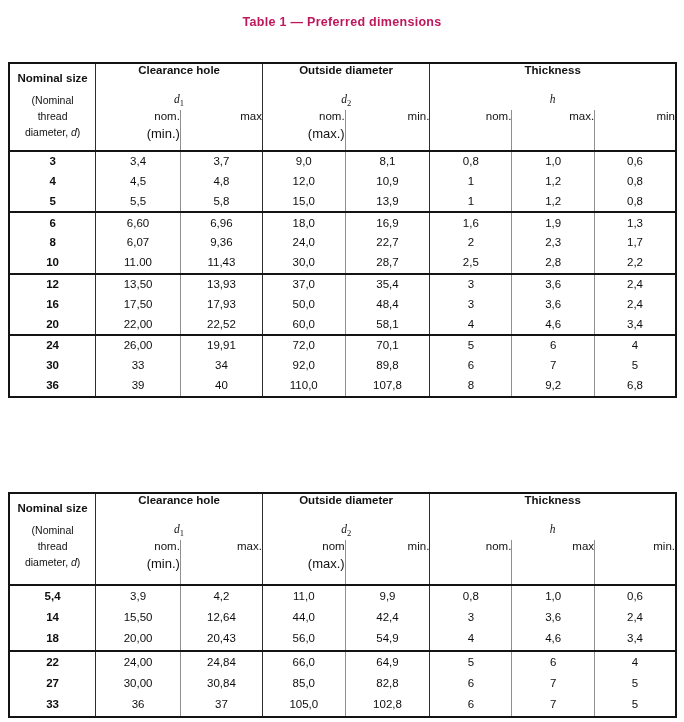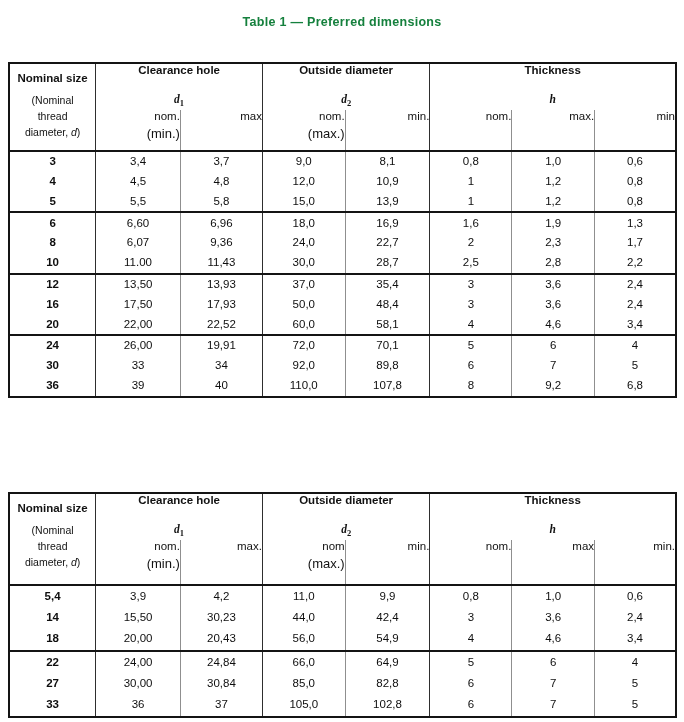--- a/index.html
+++ b/index.html
@@ -8,21 +8,21 @@
     background:#ffffff;
     position:relative;
     font-family:"Liberation Sans", sans-serif;
     -webkit-font-smoothing:antialiased;
   }
   .doc { position:absolute; inset:0; background:#ffffff; color:#141414; }
 
   .tbl-title {
     position:absolute; left:0; width:100%;
     text-align:center; font-weight:bold; font-size:12.5px;
-    letter-spacing:0.3px; color:#15803d;
+    letter-spacing:0.3px; color:#be185d;
   }
   .t1title { top:15px; }
   .t2title { top:452px; }
 
   .tbl-wrap { position:absolute; left:8px; width:669px; }
   .t1 { top:62px; }
   .t2 { top:492px; }
 
   table.dim {
     width:100%; border-collapse:collapse; table-layout:fixed;
@@ -39,21 +39,21 @@
   th.nominal-th {
     border-bottom:2px solid #141414;
     vertical-align:top; box-sizing:border-box;
   }
   th.nominal-th .l1 { font-weight:bold; font-size:11.5px; padding-top:8px; }
   th.nominal-th .l2 { font-weight:normal; font-size:10.5px; margin-top:9px; line-height:1.5; }
   th.group-lbl {
     font-weight:bold; height:30px; padding-top:8px; box-sizing:border-box;
   }
   th.sym {
-    font-weight:bold; font-style:italic; height:17px;
+    font-weight:normal; font-style:italic; height:17px;
     font-family:"Liberation Serif", serif; font-size:11.5px;
   }
   th.sym sub { font-size:8.5px; font-style:normal; }
   th.sub {
     font-weight:normal; height:41px; padding-top:5px; box-sizing:border-box;
     border-bottom:2px solid #141414; font-size:11.5px;text-align:right;
   }
   .t2 th.sub { height:45px; }
   th.sub .note { margin-top:4px; font-size:13px; }
 
@@ -326,21 +326,21 @@
             <td class="bl-lite">4,2</td>
             <td class="bl-dark">11,0</td>
             <td class="bl-lite">9,9</td>
             <td class="bl-dark">0,8</td>
             <td class="bl-lite">1,0</td>
             <td class="bl-lite">0,6</td>
           </tr>
           <tr>
             <td class="nom">14</td>
             <td class="bl-dark">15,50</td>
-            <td class="bl-lite">30,23</td>
+            <td class="bl-lite">12,64</td>
             <td class="bl-dark">44,0</td>
             <td class="bl-lite">42,4</td>
             <td class="bl-dark">3</td>
             <td class="bl-lite">3,6</td>
             <td class="bl-lite">2,4</td>
           </tr>
           <tr>
             <td class="nom">18</td>
             <td class="bl-dark">20,00</td>
             <td class="bl-lite">20,43</td>

